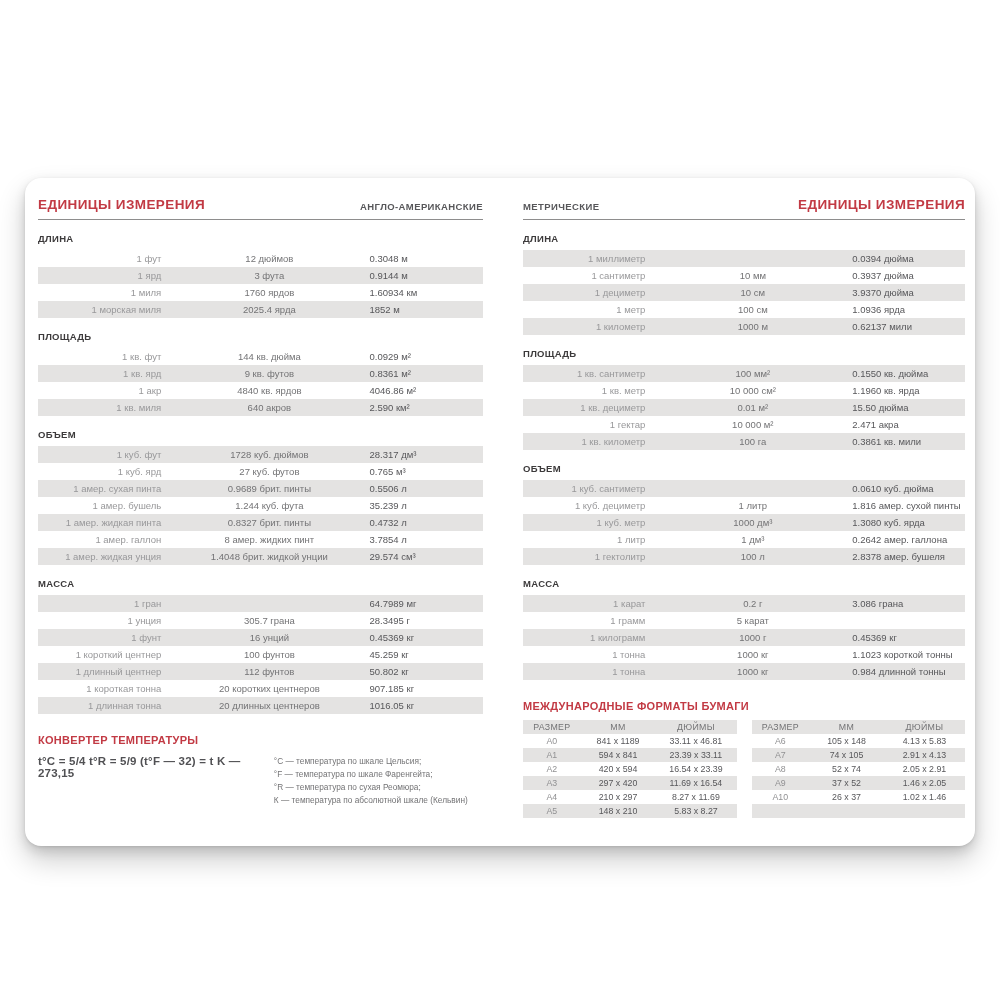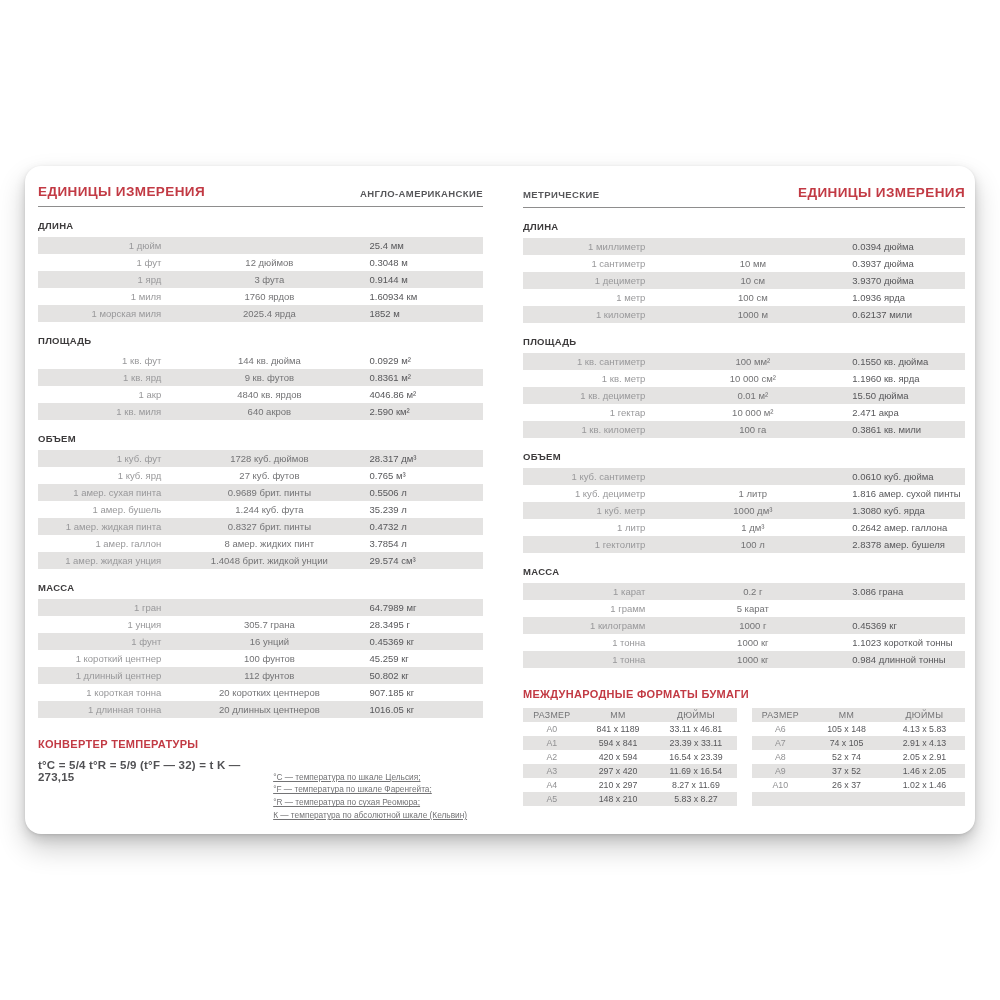--- a/index.html
+++ b/index.html
@@ -1,40 +1,40 @@
 <!DOCTYPE html>
 <html style="--accent: #c23a44;"><head>
 <meta charset="utf-8">
 <style>
   html,body{margin:0;padding:0;background:#ffffff;}
   body{width:1000px;height:1000px;font-family:"Liberation Sans",sans-serif;-webkit-font-smoothing:antialiased;}
   .stage{position:relative;width:1000px;height:1000px;background:#ffffff;overflow:hidden;}
   .card{
-    position:absolute;left:25px;top:166px;width:950px;height:668px;
+    position:absolute;left:25px;top:178px;width:950px;height:668px;
     background:#ffffff;border-radius:16px;box-sizing:border-box;
     box-shadow:0 1px 3px rgba(0,0,0,.10), 0 5px 12px rgba(0,0,0,.12), 0 14px 28px rgba(0,0,0,.20);
     display:flex;gap:40px;padding:16px 10px 0 13px;
   }
   .col{width:445px;display:flex;flex-direction:column;}
   .col.right-col{width:442px;}
   .page-head{display:flex;justify-content:space-between;align-items:flex-end;height:18px;}
   .page-title{color:var(--accent);font-size:13.5px;font-weight:bold;letter-spacing:.4px;}
   .page-sub{color:#57575a;font-size:9.5px;font-weight:bold;letter-spacing:.4px;}
   .rule{border-bottom:1.6px solid #8e8d8d;margin-top:7px;}
   .section{margin-top:13px;}
   .section-label{font-size:9.5px;font-weight:bold;color:#3c3a3b;letter-spacing:.3px;margin-bottom:6px;}
   .unit-row{display:grid;grid-template-columns:29.5% 45% 25.5%;height:17px;align-items:center;font-size:9.5px;}
   .unit-row.gray{background:#e4e3e2;}
   .unit-row .c1{text-align:right;color:#98989a;padding-right:8px;white-space:nowrap;}
   .unit-row .c2{text-align:center;color:#737375;white-space:nowrap;}
   .unit-row .c3{text-align:left;color:#57575a;white-space:nowrap;}
   .block-title{color:var(--accent);font-size:11px;font-weight:bold;letter-spacing:.3px;margin-top:20px;}
   .temp-body{display:flex;margin-top:9px;}
   .formula{width:53%;font-size:11.5px;font-weight:bold;color:#515154;letter-spacing:.2px;}
-  .notes{width:47%;list-style:none;margin:12px;padding:0;font-size:8.3px;color:#737375;line-height:1.55;text-decoration:underline;}
+  .notes{width:47%;list-style:none;margin:0;padding:0;font-size:8.3px;color:#737375;line-height:1.55;}
   .paper-tables{display:flex;gap:15px;margin-top:8px;}
   .paper-table{flex:1;}
   .paper-row{display:grid;grid-template-columns:27% 35% 38%;height:14px;align-items:center;font-size:8.8px;text-align:center;}
   .paper-row.gray{background:#e4e3e2;}
   .paper-row.head span{color:#737375;letter-spacing:.3px;}
   .paper-row .pc1{color:#919193;}
   .paper-row .pc2,.paper-row .pc3{color:#57575a;}
 </style>
 </head>
 <body>
@@ -45,25 +45,20 @@
     <div class="col left-col">
       <div class="page-head">
         <span class="page-title">ЕДИНИЦЫ ИЗМЕРЕНИЯ</span>
         <span class="page-sub">АНГЛО-АМЕРИКАНСКИЕ</span>
       </div>
       <div class="rule"></div>
       <div>
           <div class="section">
             <div class="section-label">ДЛИНА</div>
             <div>
-              <div class="unit-row gray">
-                <span class="c1">1 дюйм</span>
-                <span class="c2"></span>
-                <span class="c3">25.4 мм</span>
-              </div>
               <div class="unit-row">
                 <span class="c1">1 фут</span>
                 <span class="c2">12 дюймов</span>
                 <span class="c3">0.3048 м</span>
               </div>
               <div class="unit-row gray">
                 <span class="c1">1 ярд</span>
                 <span class="c2">3 фута</span>
                 <span class="c3">0.9144 м</span>
               </div>

